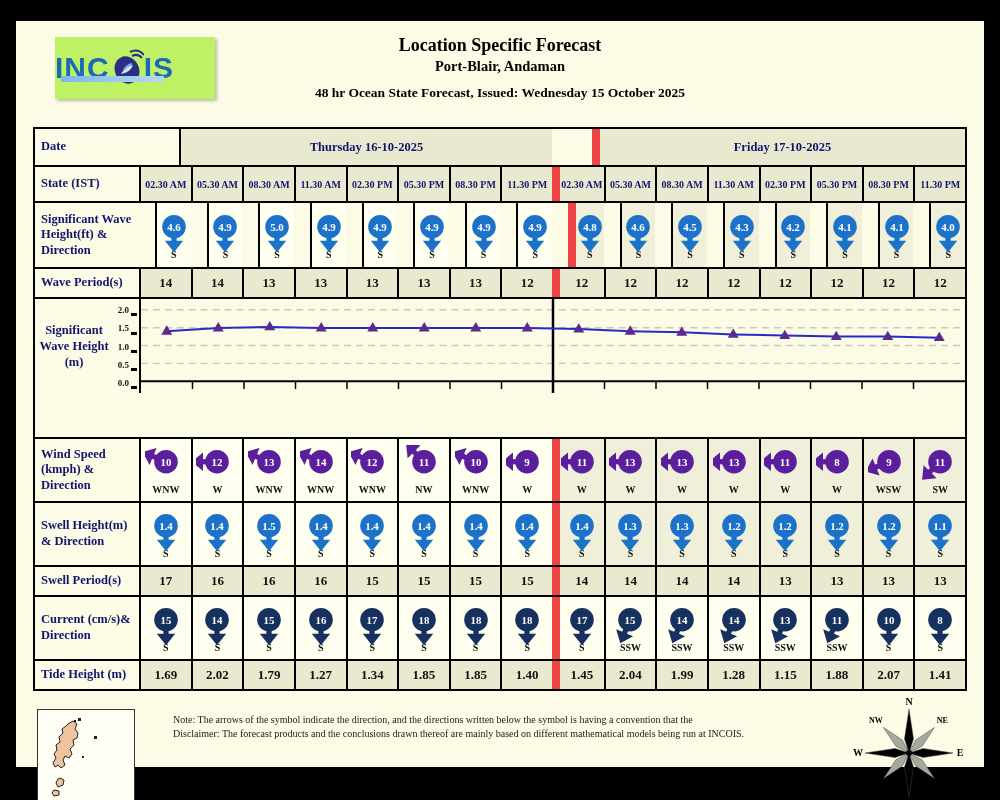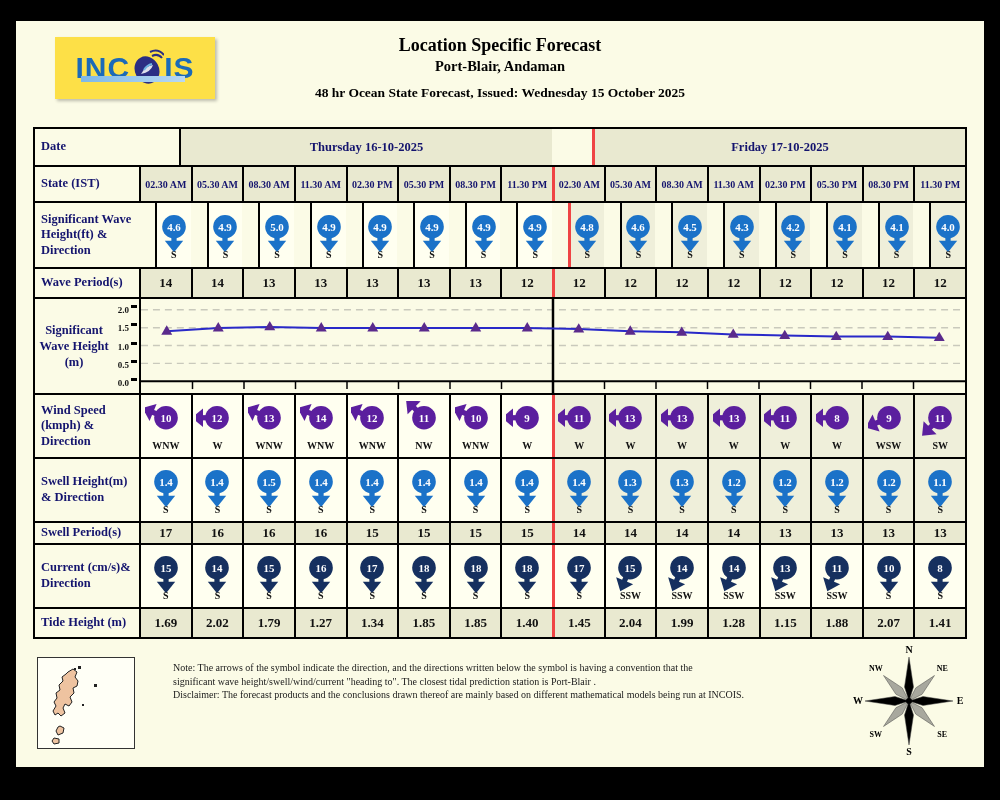--- a/index.html
+++ b/index.html
@@ -4,40 +4,40 @@
 <style>
   html,body{margin:0;padding:0;background:#000;}
   body{width:1000px;height:800px;font-family:"Liberation Serif",serif;}
   .page{position:absolute;left:15px;top:20px;width:970px;height:748px;background:#fbfbe6;border:1px solid #000;box-sizing:border-box;padding:0 17px;}
   
   .header{position:relative;height:106px;}
   .titles{text-align:center;padding-top:14px;}
   .title{font-size:18px;font-weight:bold;color:#000;}
   .subtitle{font-size:14.5px;font-weight:bold;color:#000;margin-top:2px;}
   .issued{font-size:13.5px;font-weight:bold;color:#000;margin-top:10px;font-family:Liberation Serif, serif;}
-  .logo{position:absolute;left:22px;top:16px;width:160px;height:62px;background:#fde047;box-shadow:2px 2px 3px rgba(0,0,0,0.25);display:flex;align-items:center;justify-content:center;}
+  .logo{position:absolute;left:22px;top:16px;width:160px;height:62px;background:#bef264;box-shadow:2px 2px 3px rgba(0,0,0,0.25);display:flex;align-items:center;justify-content:flex-start;}
   .logo-inner{position:relative;font-weight:bold;font-family:"Liberation Sans",sans-serif;font-size:30px;letter-spacing:1px;color:#1b6ab8;display:flex;align-items:center;line-height:1;}
   .logo-bar{position:absolute;left:6px;right:10px;bottom:6px;height:6px;background:linear-gradient(90deg,#7db8e8,#b8d8f2);}
   
   .ftable{border:2px solid #000;box-sizing:border-box;}
   .trow{display:grid;grid-template-columns:104px repeat(16,1fr);border-top:2px solid #000;box-sizing:border-box;}
   .trow:first-child{border-top:none;}
   .cell{border-left:2px solid #000;box-sizing:border-box;display:flex;flex-direction:column;align-items:center;justify-content:center;overflow:hidden;}
   .cell.first{border-left:none;}
-  .cell.daysplit{border-left:3px solid #ef4444;text-align:right;}
+  .cell.daysplit{border-left:8px solid #ef4444;text-align:right;}
   .labelcell{background:#fbfbe6;color:#14146e;font-weight:bold;font-size:12.5px;align-items:flex-start;justify-content:center;padding-left:6px;line-height:1.25;}
   .datecell{background:#e9e9d0;color:#14146e;font-weight:bold;font-size:12.5px;margin-left:40px;}
   .timecell{background:#e9e9d0;color:#14146e;font-weight:bold;font-size:10px;}
   .numcell{background:#e9e9d0;color:#111;font-weight:bold;font-size:13px;}
   .markcell{background:#fffff0;}
   .markcell.fri{background:#efefda;}
   .dirlabel{font-size:10px;font-weight:bold;color:#111;margin-top:-5px;}
   .chartcell{background:#fbfbe6;position:relative;padding:0;}
   .ylabels{position:relative;width:26px;height:100%;}
-  .ytick{position:absolute;right:2px;font-size:9px;font-weight:bold;color:#111;display:flex;align-items:flex-start;}
+  .ytick{position:absolute;right:2px;font-size:9px;font-weight:bold;color:#111;display:flex;align-items:flex-end;}
   .ydash{display:inline-block;width:6px;height:3px;background:#000;margin-left:2px;}
   .chartlabelwrap{display:flex;flex-direction:row;align-items:stretch;padding-left:0;}
   .chartlabeltext{flex:1;display:flex;align-items:center;justify-content:center;text-align:center;color:#14146e;font-weight:bold;font-size:12.5px;line-height:1.3;}
   
   .footer{display:flex;margin-top:6px;align-items:flex-start;}
   .mapbox{margin-left:4px;margin-top:12px;width:96px;height:90px;background:#fffff6;border:1px solid #333;}
   .note{margin-left:38px;margin-top:16px;font-size:10px;color:#1a1a1a;line-height:1.35;}
   .compass{margin-left:auto;margin-right:2px;}
   text{font-family:"Liberation Serif",serif;}
 </style>
@@ -338,21 +338,21 @@
             <polygon points="491.625,26.900000000000006 486.125,36.400000000000006 497.125,36.400000000000006" fill="#5a2a8c"></polygon>
             <polygon points="543.375,27.994999999999997 537.875,37.495 548.875,37.495" fill="#5a2a8c"></polygon>
             <polygon points="595.125,30.184999999999995 589.625,39.684999999999995 600.625,39.684999999999995" fill="#5a2a8c"></polygon>
             <polygon points="646.875,31.28 641.375,40.78 652.375,40.78" fill="#5a2a8c"></polygon>
             <polygon points="698.625,32.375 693.125,41.875 704.125,41.875" fill="#5a2a8c"></polygon>
             <polygon points="750.375,32.375 744.875,41.875 755.875,41.875" fill="#5a2a8c"></polygon>
             <polygon points="802.125,33.47 796.625,42.97 807.625,42.97" fill="#5a2a8c"></polygon>
   </svg>
         </div>
       </div>
-      <div class="trow" style="height: 64px;">
+      <div class="trow" style="height: 64px; margin-top: 44px;">
         <div class="cell labelcell first">Wind Speed (kmph) &amp; Direction</div>
         <div class="cell markcell firstdata">
           <svg width="42" height="44" viewBox="0 0 48 50">
     <g transform="rotate(112.5 24 19)">
       <rect x="21" y="29" width="6" height="8" fill="#5b1f9e"></rect>
       <polygon points="13.5,35 34.5,35 24,48" fill="#5b1f9e"></polygon>
     </g>
     <circle cx="24" cy="19" r="13.5" fill="#5b1f9e"></circle>
     <text x="24" y="23.5" text-anchor="middle" font-size="12.5" font-weight="bold" fill="#ffffff">10</text>
   </svg>
@@ -696,21 +696,21 @@
     <g transform="rotate(0 24 19)">
       <rect x="21" y="29" width="6" height="8" fill="#1b72c8"></rect>
       <polygon points="13.5,35 34.5,35 24,48" fill="#1b72c8"></polygon>
     </g>
     <circle cx="24" cy="19" r="13.5" fill="#1b72c8"></circle>
     <text x="24" y="23.5" text-anchor="middle" font-size="12.5" font-weight="bold" fill="#ffffff">1.1</text>
   </svg>
           <div class="dirlabel">S</div>
         </div>
       </div>
-      <div class="trow" style="height: 22px;">
+      <div class="trow" style="height: 30px;">
         <div class="cell labelcell first">Swell Period(s)</div>
         <div class="cell numcell firstdata">17</div>
         <div class="cell numcell">16</div>
         <div class="cell numcell">16</div>
         <div class="cell numcell">16</div>
         <div class="cell numcell">15</div>
         <div class="cell numcell">15</div>
         <div class="cell numcell">15</div>
         <div class="cell numcell">15</div>
         <div class="cell numcell daysplit">14</div>
@@ -931,21 +931,20 @@
       </g>
       <g fill="#222">
         <rect x="40" y="8" width="3" height="3"></rect>
         <rect x="36" y="10" width="2" height="2"></rect>
         <rect x="56" y="26" width="3" height="3"></rect>
         <rect x="44" y="46" width="2" height="2"></rect>
       </g>
     </svg>
     <div class="note">
       <div>Note: The arrows of the symbol indicate the direction, and the directions written below the symbol is having a convention that the</div>
-      <div>significant wave height/swell/wind/current "heading to". The closest tidal prediction station is Port-Blair .</div>
       <div>Disclaimer: The forecast products and the conclusions drawn thereof are mainly based on different mathematical models being run at INCOIS.</div>
     </div>
     <svg class="compass" id="compass" width="112" height="112" viewBox="0 0 112 112">
         <polygon points="81.45584412271572,30.54415587728429 69.08147545195112,49.2824855787278 56,56 62.7175144212722,42.91852454804888" fill="#a8a89e" stroke="#444" stroke-width="0.5"></polygon>
         <polygon points="81.45584412271572,81.45584412271572 62.7175144212722,69.08147545195112 56,56 69.08147545195112,62.7175144212722" fill="#a8a89e" stroke="#444" stroke-width="0.5"></polygon>
         <polygon points="30.54415587728429,81.45584412271572 42.91852454804888,62.7175144212722 56,56 49.2824855787278,69.08147545195112" fill="#a8a89e" stroke="#444" stroke-width="0.5"></polygon>
         <polygon points="30.544155877284282,30.54415587728429 49.282485578727794,42.91852454804888 56,56 42.91852454804887,49.2824855787278" fill="#a8a89e" stroke="#444" stroke-width="0.5"></polygon>
         <polygon points="56,12 60.5,42 56,56 51.5,42" fill="#000" stroke="#444" stroke-width="0.5"></polygon>
         <polygon points="100,56 70,60.5 56,56 70,51.5" fill="#000" stroke="#444" stroke-width="0.5"></polygon>
         <polygon points="56,100 51.5,70 56,56 60.5,70" fill="#000" stroke="#444" stroke-width="0.5"></polygon>

